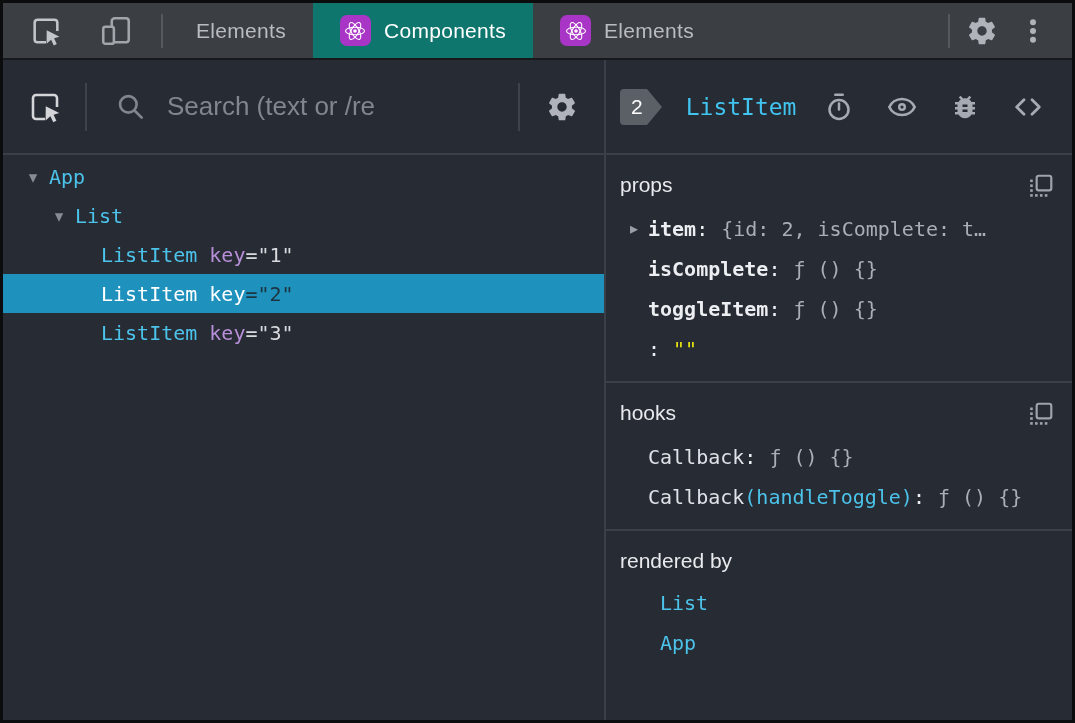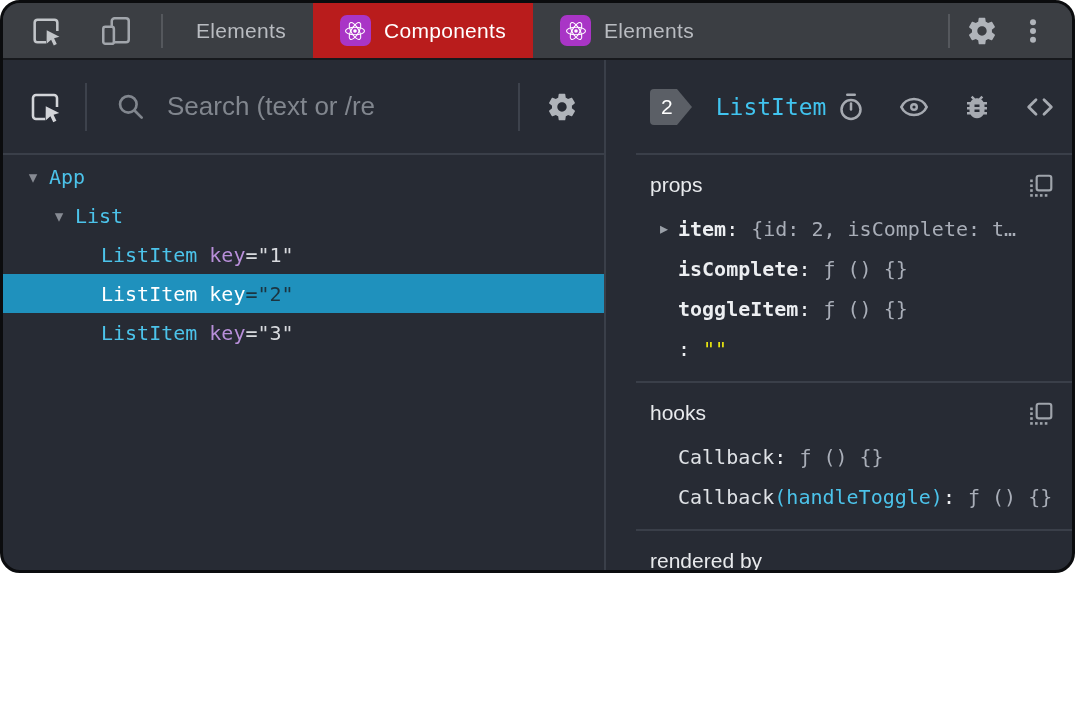--- a/index.html
+++ b/index.html
@@ -1,37 +1,37 @@
 <!DOCTYPE html>
 <html><head>
 <meta charset="utf-8">
 <style>
   * { box-sizing: border-box; }
   body { margin: 0; background: #ffffff; font-family: "Liberation Sans", sans-serif; }
   .window {
-    width: 1075px; height: 573px; background: #272b34;
-    border: 3px solid #0b0c0e; border-radius: 20px; overflow: hidden;
+    width: 1075px; height: 723px; background: #272b34;
+    border: 3px solid #0b0c0e; border-radius: 0; overflow: hidden;
     display: flex; flex-direction: column;
   }
   
   .topbar {
     flex: 0 0 57px; background: #3b3e43; display: flex; align-items: stretch;
     border-bottom: 2px solid #17191d;
   }
   .tb-icons { display: flex; align-items: center; gap: 16px; padding: 0 12px 0 16px; }
   .tb-sep { width: 2px; height: 34px; background: #55585d; align-self: center; margin: 0 6px; }
   .tab { display: flex; align-items: center; gap: 13px; padding: 0 27px; color: #b9bcc1;
          font-size: 21px; letter-spacing: .3px; cursor: default; }
-  .tab.active { background: #b91c1c; color: #ffffff; }
+  .tab.active { background: #0f766e; color: #ffffff; }
   .react-badge { width: 31px; height: 31px; border-radius: 7px; background: #a935c6;
          display: flex; align-items: center; justify-content: center; flex: 0 0 auto; }
   .tb-right { margin-left: auto; display: flex; align-items: center; padding-right: 14px; }
   .icon-btn { display: flex; align-items: center; justify-content: center; padding: 0 10px; }
   
-  .main { flex: 1; display: flex; min-height: 0; gap: 30px; }
+  .main { flex: 1; display: flex; min-height: 0; }
   .left { flex: 0 0 603px; width: 603px; border-right: 2px solid #3a3f49;
           display: flex; flex-direction: column; }
   .right { flex: 1; display: flex; flex-direction: column; min-width: 0; }
   
   .left-toolbar { flex: 0 0 95px; border-bottom: 2px solid #3a3f49;
           display: flex; align-items: center; }
   .lt-inspect { padding: 0 22px 0 24px; }
   .lt-sep { width: 2px; height: 48px; background: #3d424c; }
   .search-wrap { display: flex; align-items: center; flex: 1; padding-left: 28px; gap: 18px; }
   .search-input { background: transparent; border: none; outline: none; flex: 1;

